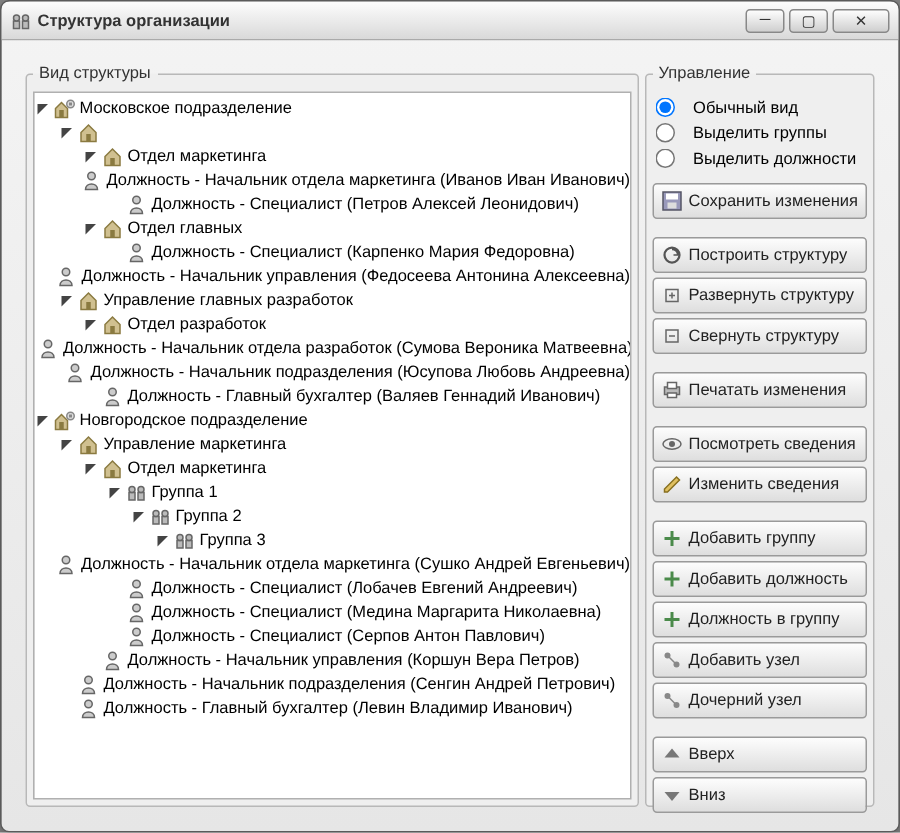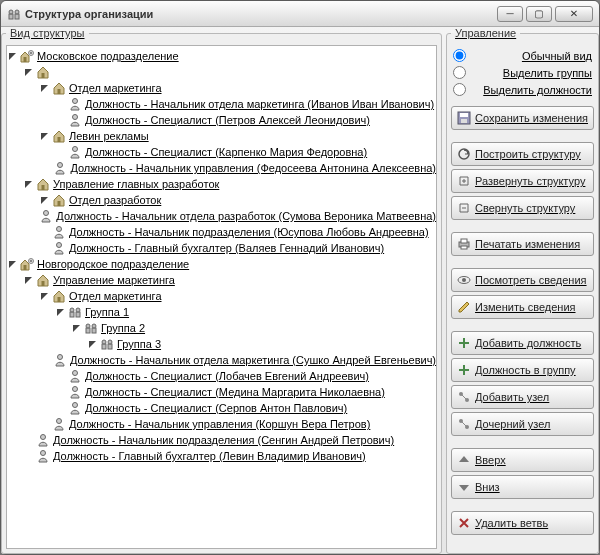--- a/index.html
+++ b/index.html
@@ -32,38 +32,37 @@
   .winbtns { display:flex; gap:3px; }
   .winbtn {
     width:26px; height:16px;
     border:1px solid #888; border-radius:3px;
     background:linear-gradient(#fdfdfd,#cfcfcf);
     display:flex; align-items:center; justify-content:center;
     font-size:10px; color:#333;
   }
   .winbtn.cl { width:38px; }
   .body {
-    flex:1; display:flex; gap:4px; padding:0;
+    flex:1; display:flex; gap:4px; padding:16px;
     overflow:hidden;
-    text-decoration:underline;
   }
   fieldset.panel {
     border:1px solid #b8b8b8; border-radius:3px;
     margin:0; padding:4px 4px 4px 4px;
     background:#efefef;
   }
   fieldset.panel > legend { padding:0 4px; color:#333; }
   .left { flex:1; display:flex; flex-direction:column; min-width:0; }
   .tree-wrap {
     flex:1; background:#fff; border:1px solid #b0b0b0;
     overflow:auto; padding:2px 0; margin-top:2px;
   }
   .right { width:128px; display:flex; flex-direction:column; }
   .radios { padding:4px 2px 8px 2px; }
-  .radios label { display:flex; align-items:center; gap:12px; padding:2px 0;justify-content:space-between; }
+  .radios label { display:flex; align-items:center; gap:12px; padding:2px 0; }
   .radios input { margin:0; }
   .btncol { display:flex; flex-direction:column; gap:3px; }
   .btncol .gap { height:6px; }
   .btn {
     height:24px;
     border:1px solid #9a9a9a; border-radius:3px;
     background:linear-gradient(#fdfdfd,#dedede);
     display:flex; align-items:center; gap:4px;
     padding:0 5px; font-size:11px; color:#222;
     cursor:default; white-space:nowrap; overflow:hidden;
@@ -263,21 +262,21 @@
                       <span class="toggle">
                         <svg viewBox="0 0 9 9">
                           <use href="#ic-tri-open"></use>
                         </svg>
                       </span>
                       <span class="nicon">
                         <svg viewBox="0 0 14 14">
                           <use href="#ic-dept"></use>
                         </svg>
                       </span>
-                      <span class="label">Левин рекламы</span>
+                      <span class="label">Отдел главных</span>
                     </div>
                     <div class="children-wrap">
                       <div class="node">
                         <div class="row">
                           <span class="ind" style="width:48px"></span>
                           <span class="spacer"></span>
                           <span class="nicon">
                             <svg viewBox="0 0 14 14">
                               <use href="#ic-pos"></use>
                             </svg>
@@ -645,20 +644,28 @@
             </span>
             <span>Изменить сведения</span>
           </div>
           <div class="gap"></div>
           <div class="btn">
             <span class="bi">
               <svg viewBox="0 0 14 14">
                 <use href="#ic-plus"></use>
               </svg>
             </span>
+            <span>Добавить группу</span>
+          </div>
+          <div class="btn">
+            <span class="bi">
+              <svg viewBox="0 0 14 14">
+                <use href="#ic-plus"></use>
+              </svg>
+            </span>
             <span>Добавить должность</span>
           </div>
           <div class="btn">
             <span class="bi">
               <svg viewBox="0 0 14 14">
                 <use href="#ic-plus"></use>
               </svg>
             </span>
             <span>Должность в группу</span>
           </div>

